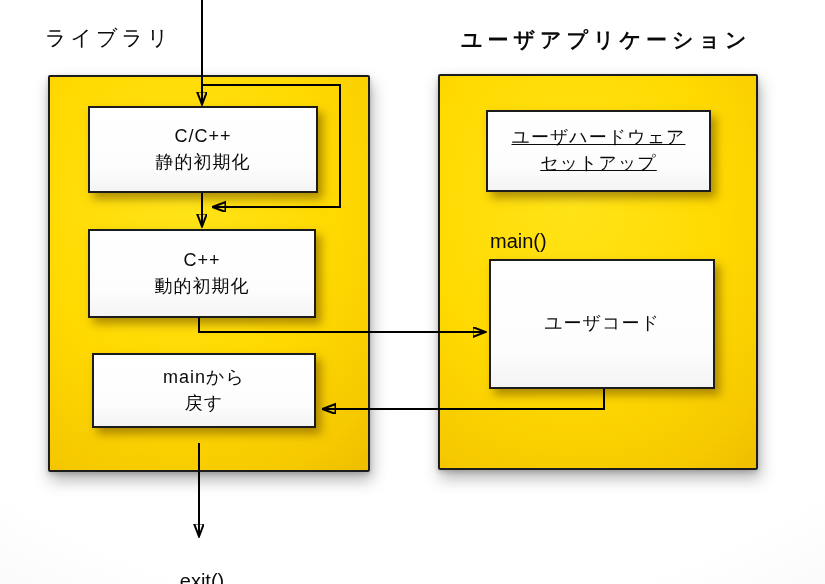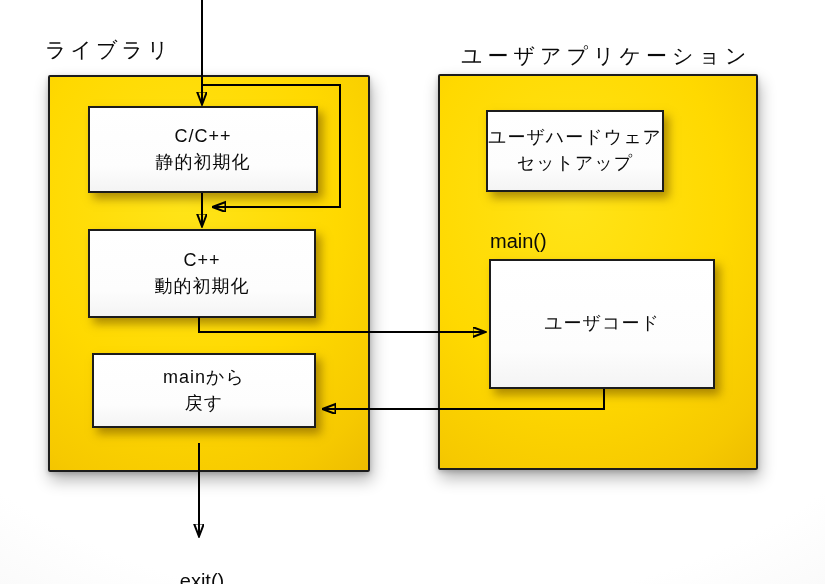--- a/index.html
+++ b/index.html
@@ -17,22 +17,22 @@
     overflow: hidden;
     background: radial-gradient(130% 120% at 50% 42%, #ffffff 0%, #ffffff 52%, #ededed 88%, #e2e2e2 100%);
   }
   .group-title {
     position: absolute;
     font-size: 21px;
     letter-spacing: 4px;
     color: #0a0a0a;
     white-space: nowrap;
   }
-  .title-library { left: 45px; top: 36px; }
-  .title-userapp { left: 461px; top: 42px; letter-spacing: 5px; }
+  .title-library { left: 45px; top: 24px; }
+  .title-userapp { left: 461px; top: 26px; letter-spacing: 5px; font-weight: bold; }
   .container {
     position: absolute;
     border: 2px solid #1c1c1c;
     border-radius: 2px;
     background:
       radial-gradient(115% 110% at 42% 32%, #ffe418 0%, #ffd900 42%, #f6c900 68%, #dfa900 100%);
     box-shadow: 2px 8px 16px rgba(0,0,0,0.30), 0 2px 5px rgba(0,0,0,0.18);
   }
   .container-library { left: 48px; top: 75px; width: 318px; height: 393px; }
   .container-userapp { left: 438px; top: 74px; width: 316px; height: 392px; }
@@ -49,21 +49,21 @@
     font-size: 18px;
     line-height: 1.42;
     color: #0a0a0a;
     letter-spacing: 1px;
     box-sizing: border-box;
   }
   
   .node-static  { left: 88px;  top: 106px; width: 230px; height: 87px; }
   .node-dynamic { left: 88px;  top: 229px; width: 228px; height: 89px; }
   .node-return  { left: 92px;  top: 353px; width: 224px; height: 75px; }
-  .node-hw      { left: 486px; top: 110px; width: 178px; height: 82px; }
+  .node-hw      { left: 486px; top: 110px; width: 225px; height: 82px; text-decoration: underline; }
   .node-code    { left: 489px; top: 259px; width: 226px; height: 130px; }
   .main-label {
     position: absolute;
     left: 490px;
     top: 230px;
     font-size: 20px;
     color: #0a0a0a;
   }
   .exit-label {
     position: absolute;

